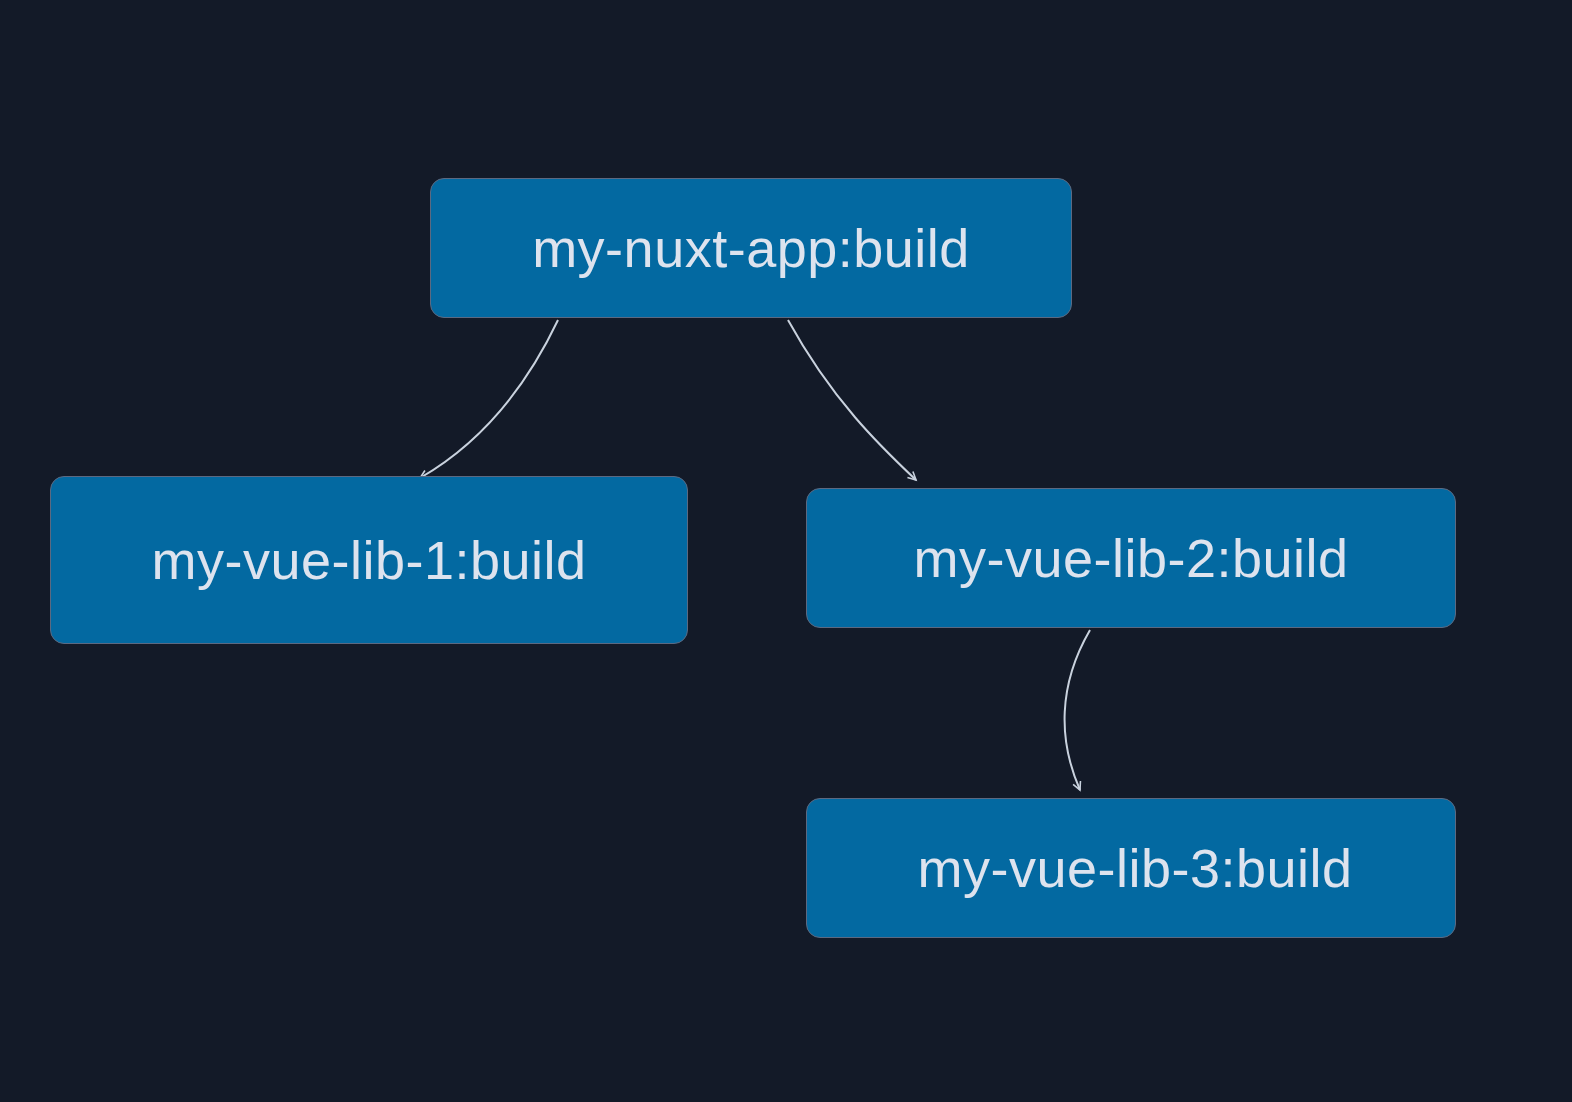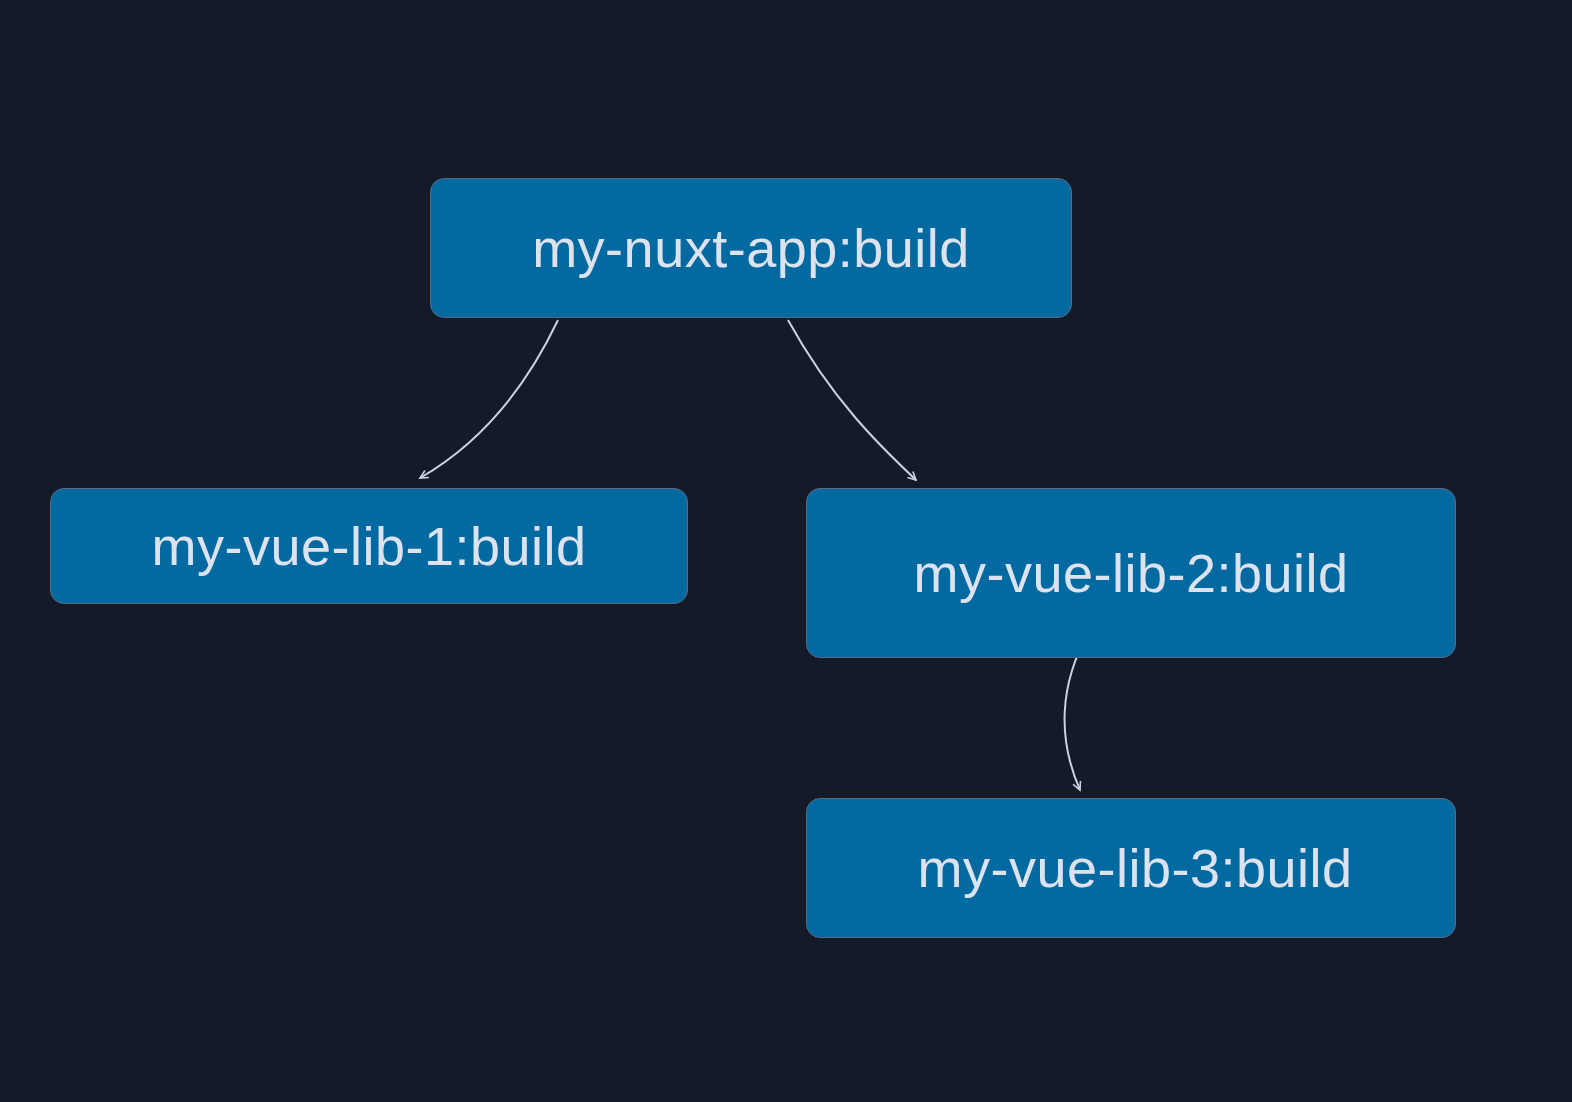--- a/index.html
+++ b/index.html
@@ -34,22 +34,22 @@
     display: flex;
     align-items: center;
     justify-content: center;
     color: #dde3ee;
     font-size: 54px;
     letter-spacing: 0.5px;
     cursor: pointer;
     box-sizing: border-box;
   }
   .node-nuxt-app   { left: 430px; top: 178px; width: 642px; height: 140px; }
-  .node-vue-lib-1  { left: 50px;  top: 488px; width: 638px; height: 116px; }
-  .node-vue-lib-2  { left: 806px; top: 488px; width: 650px; height: 170px; }
+  .node-vue-lib-1  { left: 50px;  top: 476px; width: 638px; height: 168px; }
+  .node-vue-lib-2  { left: 806px; top: 488px; width: 650px; height: 140px; }
   .node-vue-lib-3  { left: 806px; top: 798px; width: 650px; height: 140px; padding-left: 8px; }
   .edge-path {
     fill: none;
     stroke: #c9d2de;
     stroke-width: 2;
   }
 </style>
 </head>
 <body>
 

